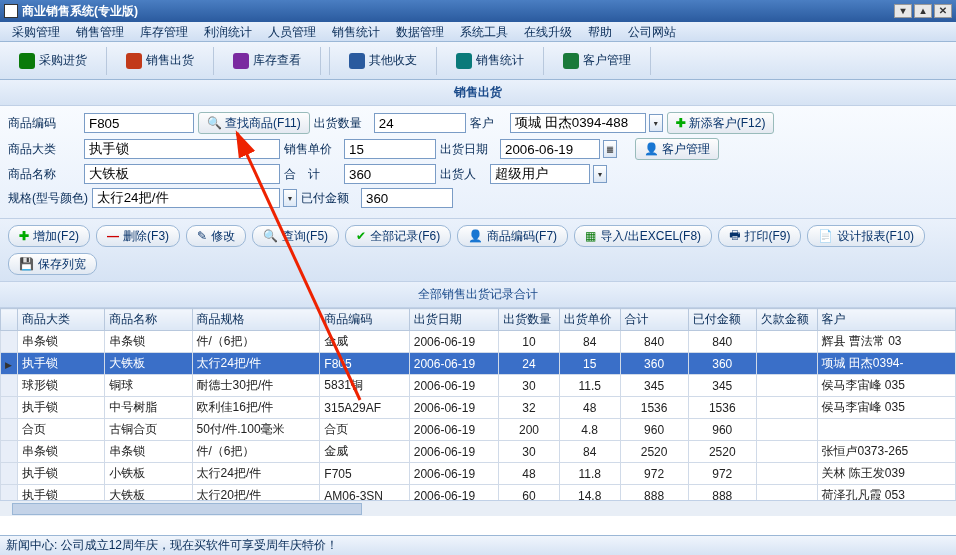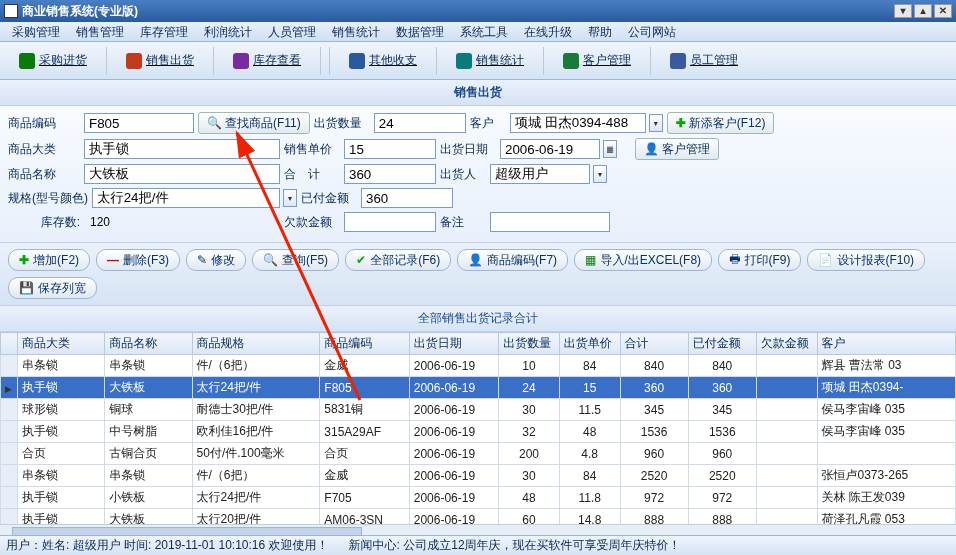--- a/index.html
+++ b/index.html
@@ -4,21 +4,21 @@
 <style>
 * { box-sizing: border-box; margin: 0; padding: 0; }
 body { font-family: "Microsoft YaHei", SimSun, Arial, sans-serif; font-size: 12px; background: #fff; width: 956px; height: 555px; overflow: hidden; position: relative; }
 .titlebar { background: linear-gradient(#4a7ec2, #2a5a9e); color: #fff; height: 22px; display: flex; align-items: center; padding: 0 4px; font-weight: bold; }
 .titlebar .t-icon { width: 14px; height: 14px; background: #fff; border: 1px solid #333; margin-right: 4px; }
 .titlebar .spacer { flex: 1; }
 .winbtns { display: flex; gap: 2px; }
 .winbtn { width: 18px; height: 14px; background: #e8e8e8; border: 1px solid #999; font-size: 10px; text-align: center; line-height: 12px; cursor: pointer; color: #333; }
 .menubar { background: linear-gradient(#e8f0fb, #d0dff3); height: 20px; display: flex; align-items: flex-start; border-bottom: 1px solid #9bb7d6; padding: 0 4px; }
 .menuitem { padding: 2px 8px; cursor: pointer; color: #062a56; }
-.toolbar { background: linear-gradient(#f0f5fc, #d6e3f4); height: 38px; display: flex; align-items: center; border-bottom: 1px solid #9bb7d6; padding: 0 8px; gap: 8px; text-decoration: underline; }
+.toolbar { background: linear-gradient(#f0f5fc, #d6e3f4); height: 38px; display: flex; align-items: center; border-bottom: 1px solid #9bb7d6; padding: 0 8px; gap: 8px; }
 .tbtn { display: flex; align-items: center; gap: 4px; padding: 4px 10px; cursor: pointer; color: #062a56; border: 1px solid transparent; }
 .tbtn .ico { width: 16px; height: 16px; display: inline-block; }
 .sep { width: 1px; height: 28px; background: #b8c8dd; }
 .section-title { background: linear-gradient(#eaf1fb, #d6e3f4); text-align: center; padding: 4px; color: #1a4a8a; font-weight: bold; border-bottom: 1px solid #c0d0e6; }
 .form-area { background: linear-gradient(#f8fbff, #e8f0fb); padding: 6px 8px; border-bottom: 1px solid #c0d0e6; }
 .form-row { display: flex; align-items: center; margin-bottom: 4px; gap: 4px; }
 .lbl { width: 72px; color: #062a56; text-align: left; }
 .lbl2 { width: 56px; color: #062a56; text-align: left; }
 .inp { border: 1px solid #7a9cc6; background: #fff; height: 20px; padding: 0 4px; }
 .btn { background: linear-gradient(#fdfdfd, #e4e9f1); border: 1px solid #9bb; border-radius: 3px; padding: 2px 8px; cursor: pointer; display: inline-flex; align-items: center; gap: 3px; color: #06326a; height: 22px; }
@@ -95,24 +95,20 @@
     <span class="tbtn">
       <span class="ico" style="background: rgb(10, 122, 122); border-radius: 3px;"></span>
       <span>销售统计</span>
     </span>
     <span class="sep"></span>
     <span class="tbtn">
       <span class="ico" style="background: rgb(26, 122, 58); border-radius: 3px;"></span>
       <span>客户管理</span>
     </span>
     <span class="sep"></span>
-    <span class="tbtn">
-      <span class="ico" style="background: rgb(58, 90, 160); border-radius: 3px;"></span>
-      <span>员工管理</span>
-    </span>
   </div>
 
 <div class="section-title">销售出货</div>
 
 <div class="form-area">
   <div class="form-row">
     <span class="lbl">商品编码</span>
     <input class="inp" style="width: 110px;" value="F805">
     <span class="btn">
         <span class="ico-search">🔍</span>
@@ -151,28 +147,20 @@
     <input class="inp" style="width: 100px;" value="超级用户">
       <span class="drop">▾</span>
   </div>
   <div class="form-row">
     <span class="lbl" style="width:80px">规格(型号颜色)</span>
     <input class="inp" style="width: 188px;" value="太行24把/件">
       <span class="drop">▾</span>
     <span class="lbl2">已付金额</span>
     <input class="inp" style="width: 92px;" value="360">
   </div>
-  <div class="form-row">
-    <span class="lbl" style="text-align:right">库存数:</span>
-    <span style="width:196px;padding-left:6px">120</span>
-    <span class="lbl2">欠款金额</span>
-    <input class="inp" style="width: 92px;" value="">
-    <span class="lbl2" style="width:46px">备注</span>
-    <input class="inp" style="width: 120px;" value="">
-  </div>
 </div>
 
 <div class="btn-row">
   <span class="abtn">
       <span class="ico-plus">✚</span>
       <span>增加(F2)</span>
     </span>
   <span class="abtn">
       <span class="ico-minus">—</span>
       <span>删除(F3)</span>
@@ -345,21 +333,20 @@
           <td>荷泽孔凡霞 053</td>
         </tr>
       </tbody>
     </table>
 </div>
 <div class="hscroll">
     <div class="thumb"></div>
   </div>
 
 <div class="statusbar">
-  <span class="s1">用户：姓名: 超级用户 时间: 2019-11-01 10:10:16   欢迎使用！</span>
   <span>新闻中心: 公司成立12周年庆，现在买软件可享受周年庆特价！</span>
 </div>
 
 <svg class="redarrow" style="left:0;top:0" width="956" height="555">
   <defs>
       <marker id="ah" markerWidth="10" markerHeight="10" refX="8" refY="3" orient="auto">
         <path d="M0,0 L9,3 L0,6 Z" fill="#e20"></path>
       </marker>
     </defs>
   <line x1="360" y1="400" x2="237" y2="133" stroke="#e20" stroke-width="3" marker-end="url(#ah)"></line>

